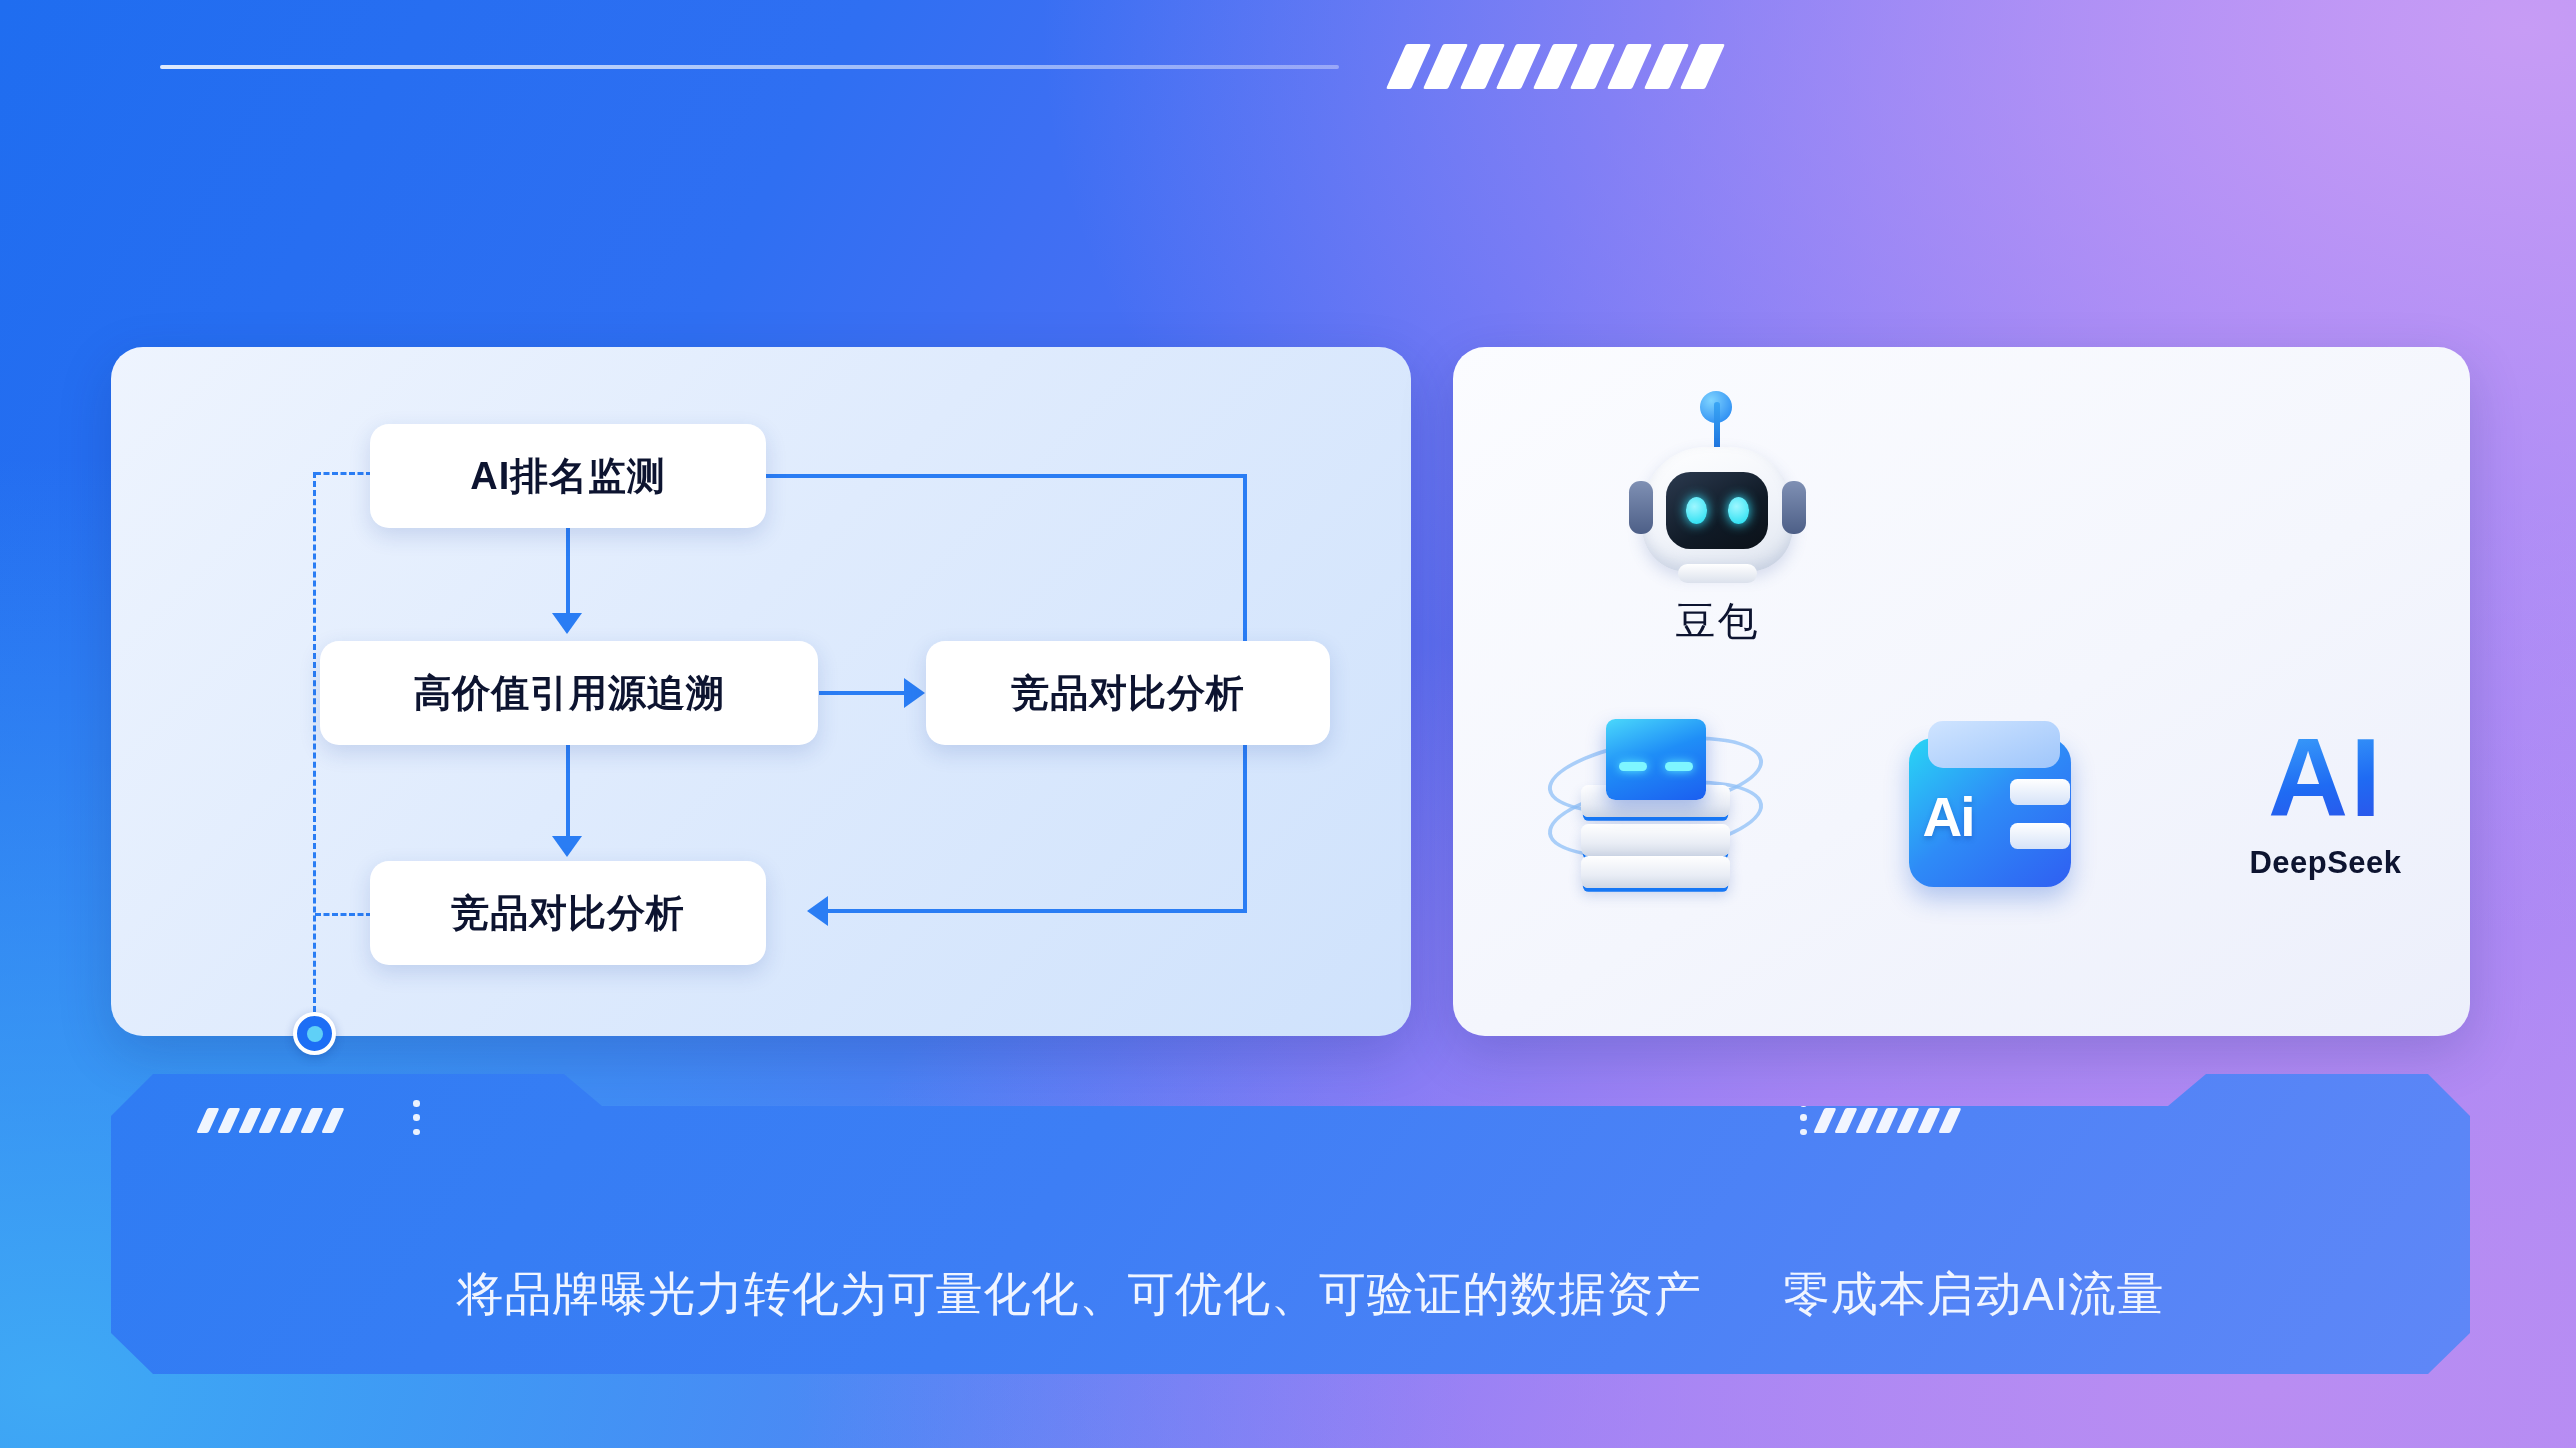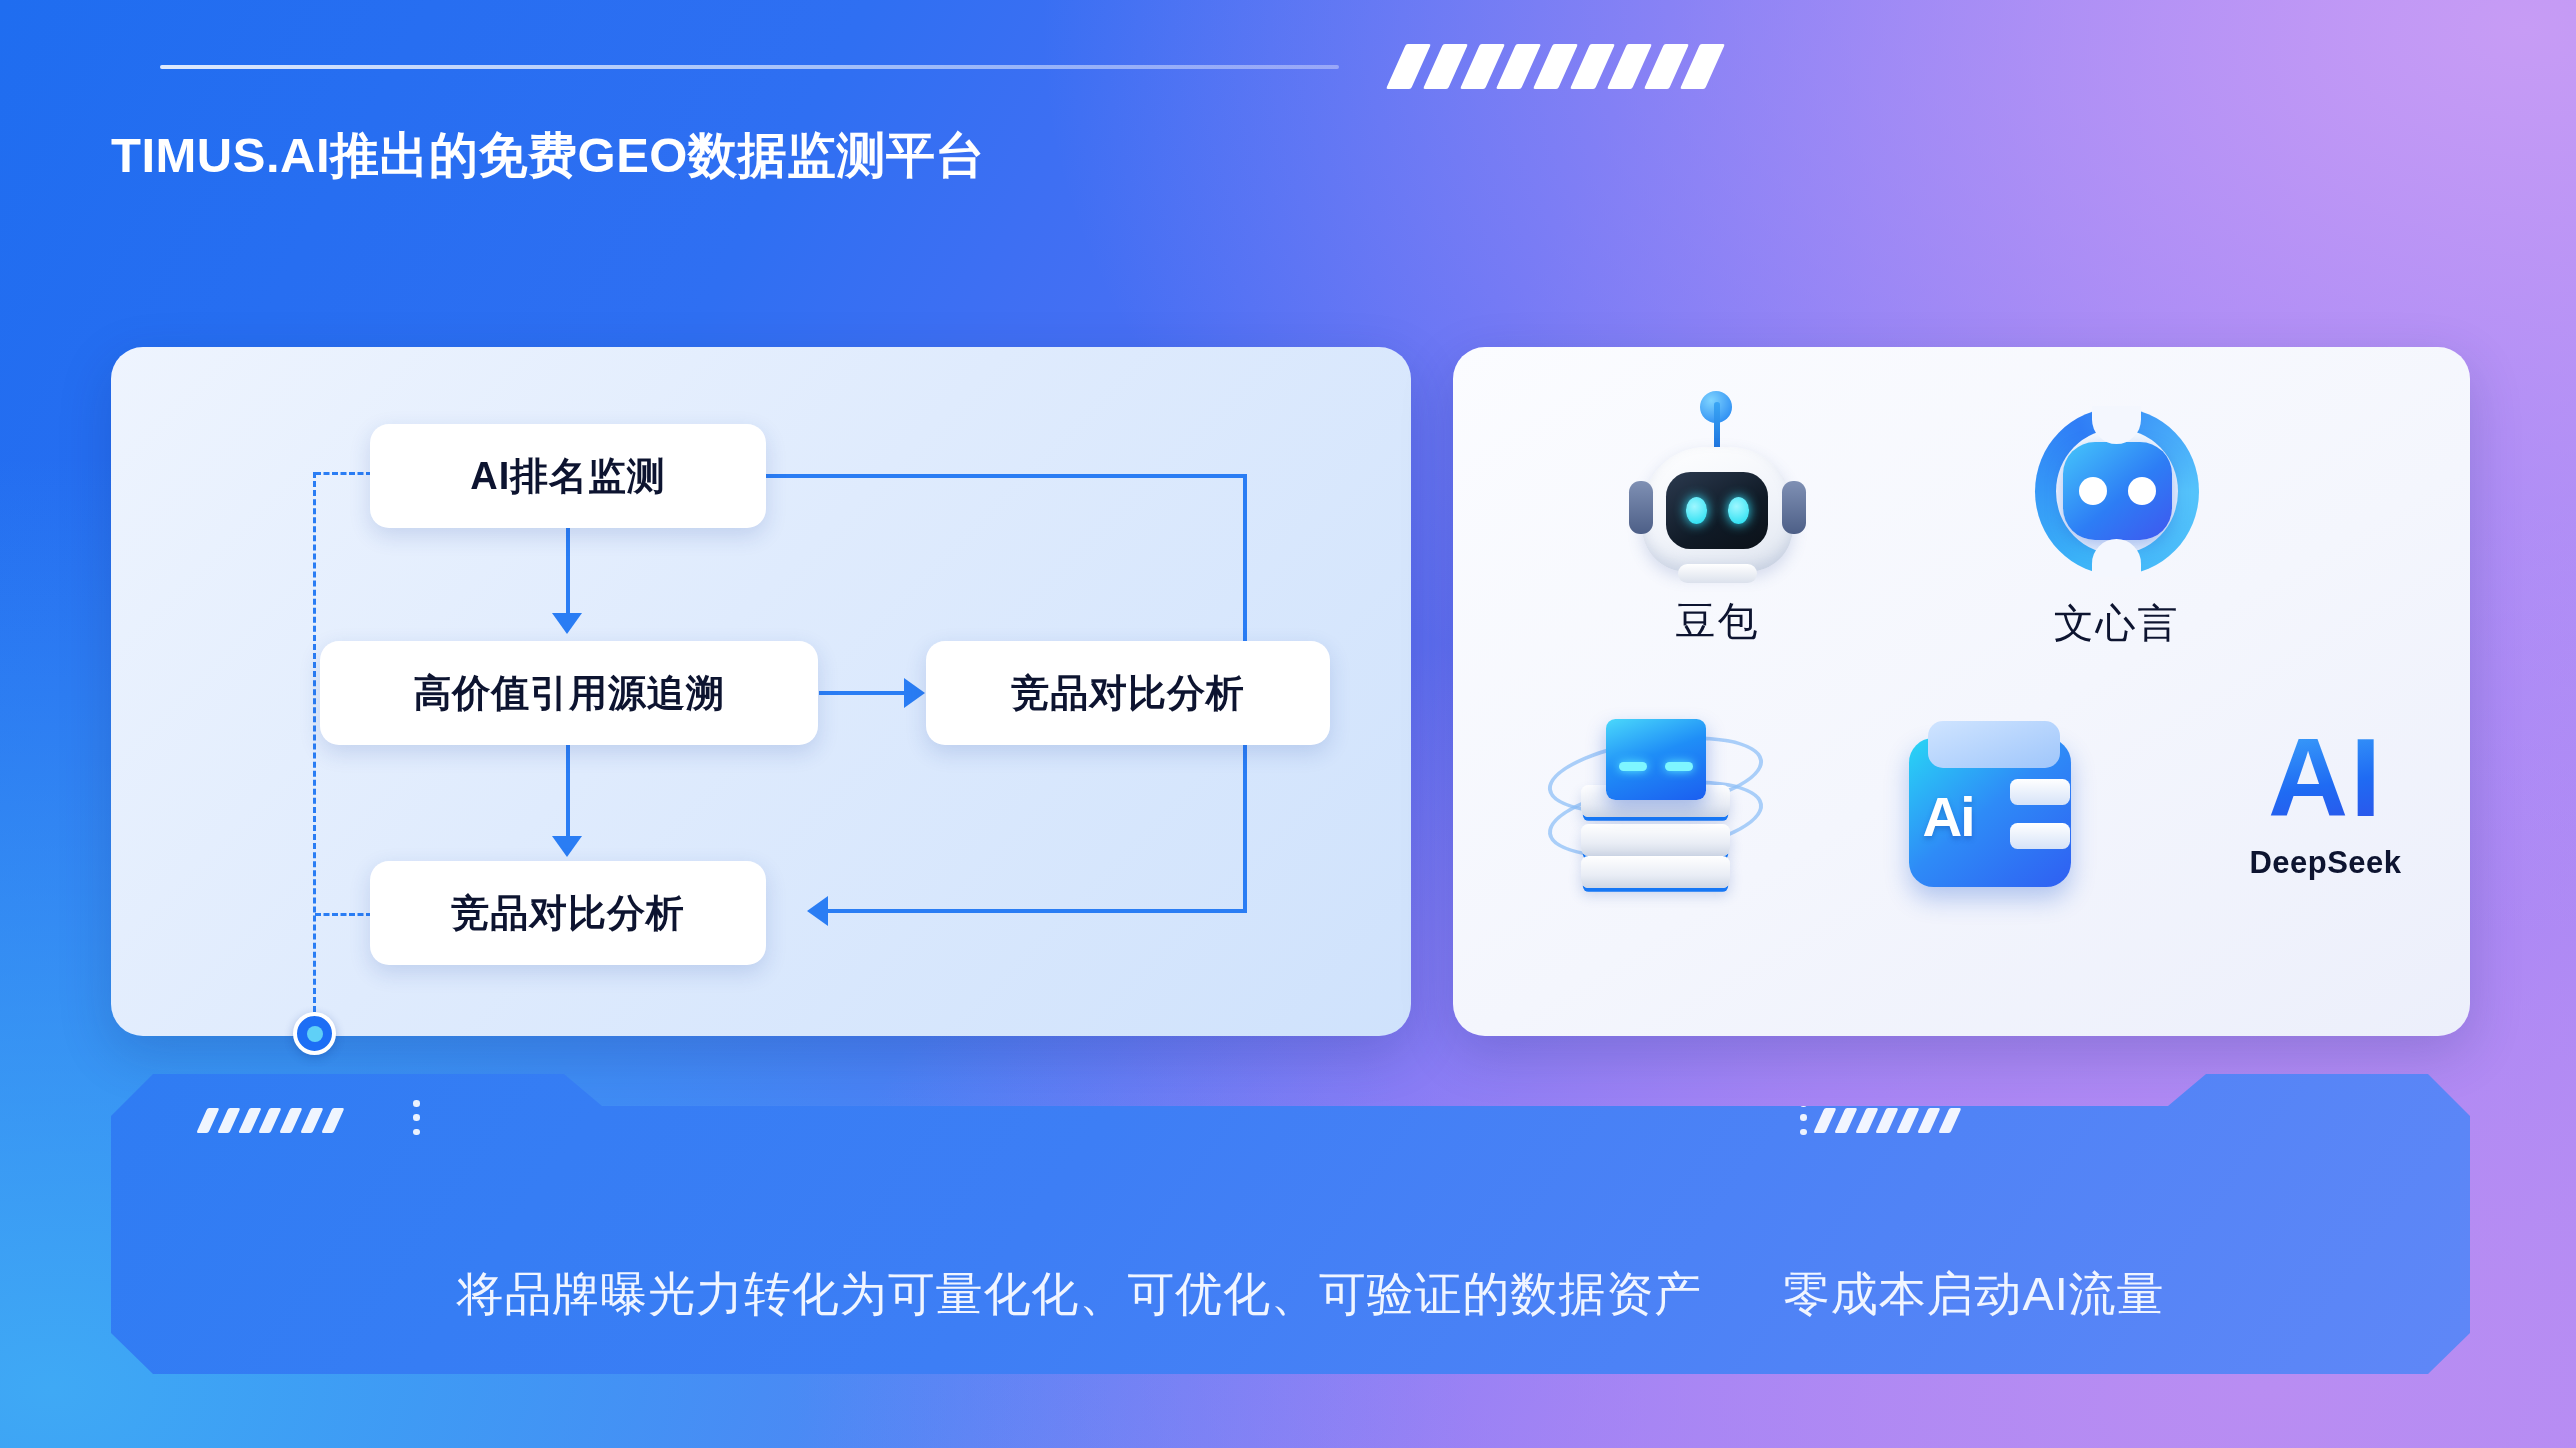--- a/index.html
+++ b/index.html
@@ -184,21 +184,20 @@
         <i></i>
         <i></i>
         <i></i>
         <i></i>
         <i></i>
         <i></i>
         <i></i>
         <i></i>
     </div>
   </div>
-  <div class="sub-title">TIMUS.AI推出的免费GEO数据监测平台</div>
 </div>
 
 <div class="panel flow-panel">
   <div class="flow">
 
     <div class="ln" style="left:455px; top:181px; width:3.8px; height:87px;"></div>
     <div class="arrow arrow-down" style="left:441px; top:266px;"></div>
 
     <div class="ln" style="left:708px; top:344px; width:87px; height:3.8px;"></div>
     <div class="arrow arrow-right" style="left:793px; top:331px;"></div>
@@ -242,32 +241,20 @@
           <div class="ear r"></div>
         <div class="visor">
             <span class="eye"></span>
             <span class="eye"></span>
           </div>
         <div class="base"></div>
       </div>
       <div class="logo-label">豆包</div>
     </div>
 
-    <div class="logo-cell" style="left:574px; top:57px;">
-      <div class="wenxin">
-        <div class="ring"></div>
-        <div class="cut t"></div>
-          <div class="cut b"></div>
-        <div class="face">
-            <span class="eye"></span>
-            <span class="eye"></span>
-          </div>
-      </div>
-      <div class="logo-label">文心言</div>
-    </div>
 
     <div class="logo-cell" style="left:94px; top:366px;">
       <div class="stack">
         <div class="ell" style="top:26.4px;"></div>
         <div class="ell" style="top:70px;"></div>
         <div class="slab" style="top:72px;"></div>
         <div class="slab" style="top:111px;"></div>
         <div class="slab" style="top:143px;"></div>
         <div class="cube">
             <i class="a"></i>

